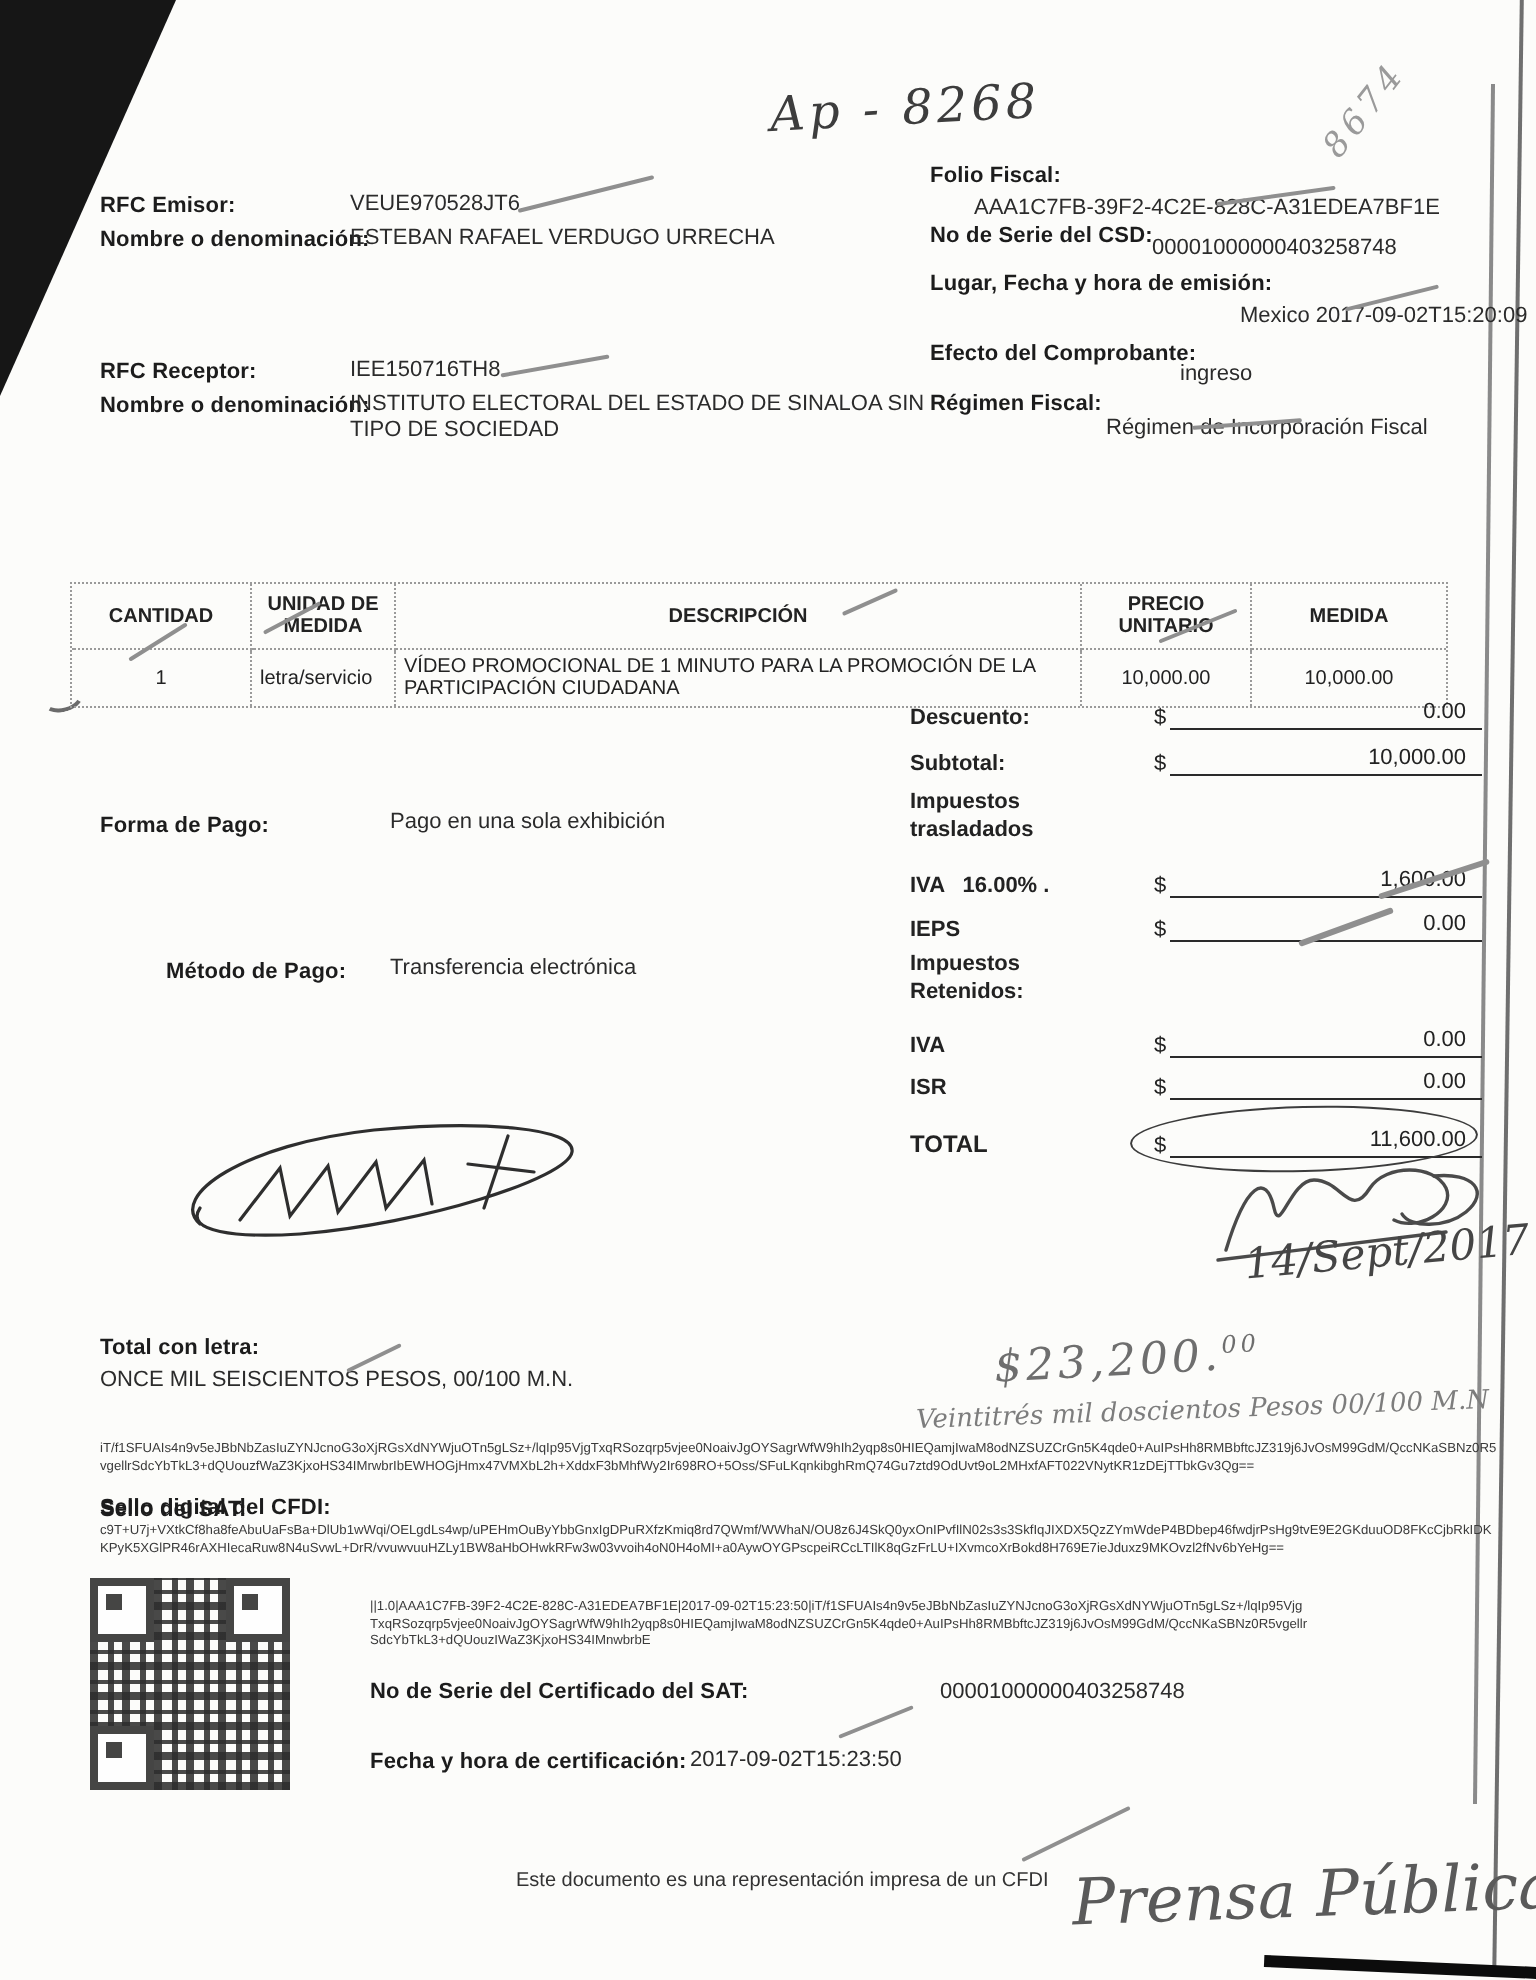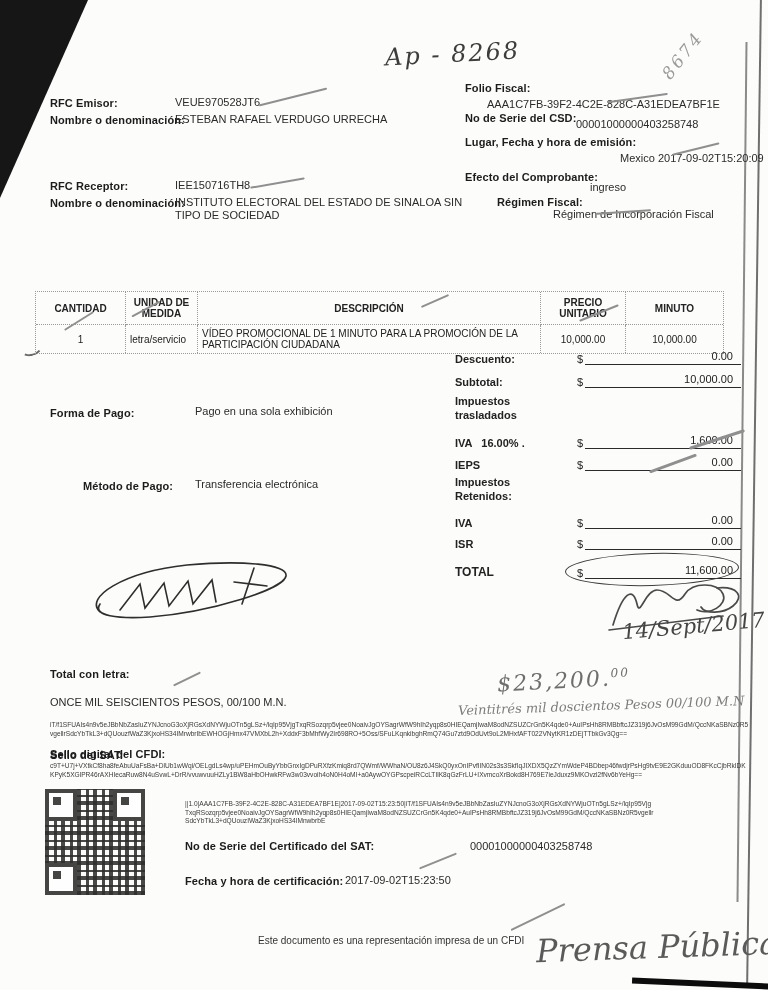--- a/index.html
+++ b/index.html
@@ -71,29 +71,29 @@
   <span class="abs val" style="left:175px;top:196px;width:290px;line-height:13px;">INSTITUTO ELECTORAL DEL ESTADO DE SINALOA SIN TIPO DE SOCIEDAD</span>
 
   <span class="abs lbl" style="left:465px;top:82px;">Folio Fiscal:</span>
   <span class="abs val" style="left:487px;top:98px;">AAA1C7FB-39F2-4C2E-828C-A31EDEA7BF1E</span>
   <span class="abs lbl" style="left:465px;top:112px;">No de Serie del CSD:</span>
   <span class="abs val" style="left:576px;top:118px;">00001000000403258748</span>
   <span class="abs lbl" style="left:465px;top:136px;">Lugar, Fecha y hora de emisión:</span>
   <span class="abs val" style="left:572px;top:152px;padding-left:48px;">Mexico 2017-09-02T15:20:09</span>
   <span class="abs lbl" style="left:465px;top:171px;">Efecto del Comprobante:</span>
   <span class="abs val" style="left:590px;top:181px;">ingreso</span>
-  <span class="abs lbl" style="left:465px;top:196px;margin-left:32px;">Régimen Fiscal:</span>
+  <span class="abs lbl" style="left:465px;top:196px;">Régimen Fiscal:</span>
   <span class="abs val" style="left:553px;top:208px;">Régimen de Incorporación Fiscal</span>
 
   <div class="itable">
     <div class="cell hcell">CANTIDAD</div>
     <div class="cell hcell">UNIDAD DE MEDIDA</div>
     <div class="cell hcell">DESCRIPCIÓN</div>
     <div class="cell hcell">PRECIO UNITARIO</div>
-    <div class="cell hcell">MINUTO</div>
+    <div class="cell hcell">MEDIDA</div>
 
     <div class="cell">1</div>
     <div class="cell dcell">letra/servicio</div>
     <div class="cell dcell">VÍDEO PROMOCIONAL DE 1 MINUTO PARA LA PROMOCIÓN DE LA PARTICIPACIÓN CIUDADANA</div>
     <div class="cell">10,000.00</div>
     <div class="cell">10,000.00</div>
   </div>
 
   <span class="abs lbl" style="left:50px;top:407px;">Forma de Pago:</span>
   <span class="abs val" style="left:195px;top:405px;">Pago en una sola exhibición</span>
@@ -153,21 +153,21 @@
   <svg class="abs" style="left:605px;top:580px;" width="145" height="55" viewBox="0 0 145 55">
     <g fill="none" stroke="#4a4a4a" stroke-width="1.7" stroke-linecap="round">
       <path d="M8 45 C 18 12, 28 6, 32 24 C 35 38, 40 10, 52 10 C 66 10, 70 30, 80 14 C 88 2, 112 2, 118 14 C 123 25, 104 36, 92 30"></path>
       <path d="M112 8 C 132 6, 140 16, 128 26 C 118 34, 100 34, 96 27"></path>
       <path d="M4 50 L118 36"></path>
     </g>
   </svg>
   <div class="hand" style="left:622px;top:614px;font-size:21px;color:#454545;transform:rotate(-5deg);">14/Sept/2017</div>
 
   <span class="abs lbl" style="left:50px;top:668px;">Total con letra:</span>
-  <span class="abs val" style="left:50px;top:684px;margin-top:12px;">ONCE MIL SEISCIENTOS PESOS, 00/100 M.N.</span>
+  <span class="abs val" style="left:50px;top:684px;">ONCE MIL SEISCIENTOS PESOS, 00/100 M.N.</span>
 
   <div class="hand" style="left:497px;top:668px;font-size:22px;color:#6e6e6e;transform:rotate(-3deg);letter-spacing:2px;">
     <span>$23,200.</span><sup style="font-size:12px;">00</sup>
   </div>
   <div class="hand" style="left:458px;top:698px;font-size:13px;color:#7d7d7d;transform:rotate(-2deg);">Veintitrés mil doscientos Pesos 00/100 M.N</div>
 
   <span class="abs lbl" style="left:50px;top:708px;margin-top:40px;">Sello digital del CFDI:</span>
   <div class="abs tiny" style="left:50px;top:721px;width:700px;">iT/f1SFUAIs4n9v5eJBbNbZasIuZYNJcnoG3oXjRGsXdNYWjuOTn5gLSz+/lqIp95VjgTxqRSozqrp5vjee0NoaivJgOYSagrWfW9hIh2yqp8s0HIEQamjIwaM8odNZSUZCrGn5K4qde0+AuIPsHh8RMBbftcJZ319j6JvOsM99GdM/QccNKaSBNz0R5vgellrSdcYbTkL3+dQUouzfWaZ3KjxoHS34IMrwbrIbEWHOGjHmx47VMXbL2h+XddxF3bMhfWy2Ir698RO+5Oss/SFuLKqnkibghRmQ74Gu7ztd9OdUvt9oL2MHxfAFT022VNytKR1zDEjTTbkGv3Qg==</div>
   <span class="abs lbl" style="left:50px;top:749px;">Sello del SAT:</span>
   <div class="abs tiny" style="left:50px;top:762px;width:700px;">c9T+U7j+VXtkCf8ha8feAbuUaFsBa+DlUb1wWqi/OELgdLs4wp/uPEHmOuByYbbGnxIgDPuRXfzKmiq8rd7QWmf/WWhaN/OU8z6J4SkQ0yxOnIPvfIlN02s3s3SkfIqJIXDX5QzZYmWdeP4BDbep46fwdjrPsHg9tvE9E2GKduuOD8FKcCjbRkIDKKPyK5XGlPR46rAXHIecaRuw8N4uSvwL+DrR/vvuwvuuHZLy1BW8aHbOHwkRFw3w03vvoih4oN0H4oMI+a0AywOYGPscpeiRCcLTIlK8qGzFrLU+IXvmcoXrBokd8H769E7ieJduxz9MKOvzl2fNv6bYeHg==</div>

